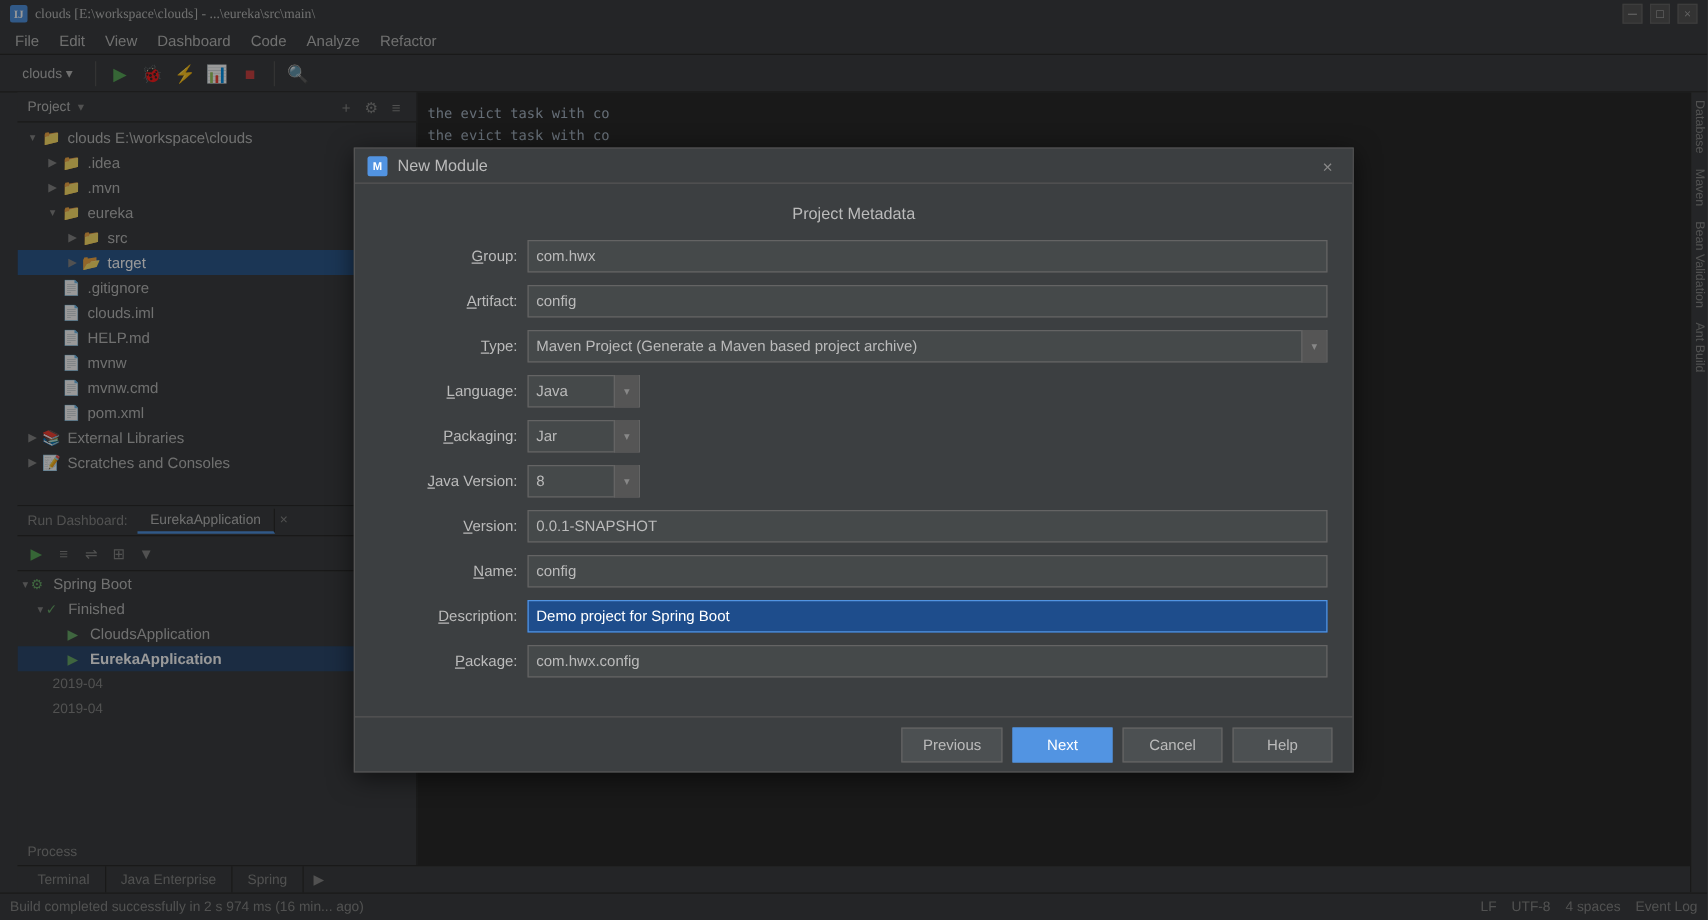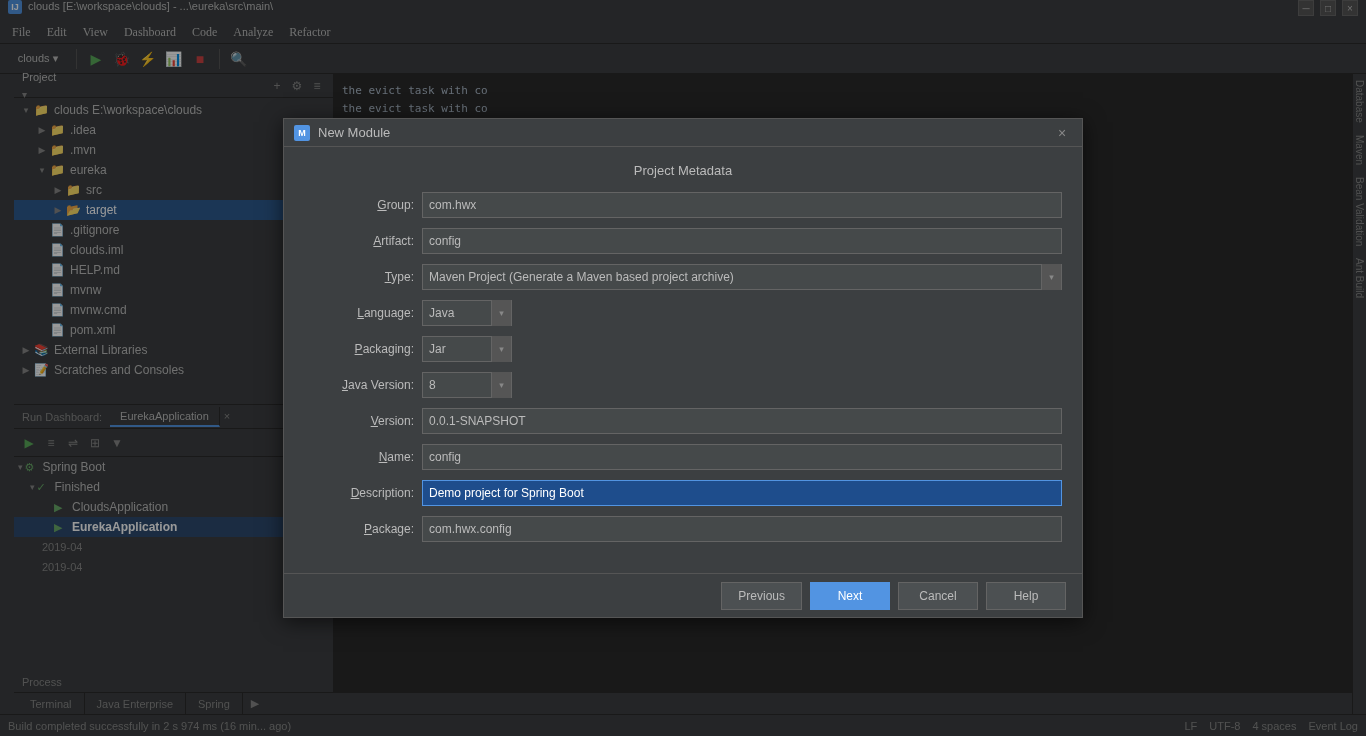--- a/index.html
+++ b/index.html
@@ -21,23 +21,25 @@
       background: #3c3f41;
     }
 
     
     .title-bar {
       position: absolute;
       top: 0; left: 0; right: 0;
       height: 22px;
       background: #3c3f41;
       display: flex;
+      align-items: center;
       padding: 0 8px;
       font-size: 11px;
       color: #bbbbbb;
+      font-family: Liberation Serif, serif;
     }
     .title-bar-icon {
       width: 14px; height: 14px;
       background: #5294e2;
       margin-right: 6px;
       border-radius: 2px;
       display: flex; align-items: center; justify-content: center;
       font-size: 9px; color: white; font-weight: bold;
     }
     .window-controls {
@@ -64,21 +66,20 @@
       display: flex;
       align-items: center;
       padding: 0 4px;
       border-bottom: 1px solid #2b2b2b;
       font-size: 12px;
       color: #bbbbbb;
     }
     .menu-item {
       padding: 2px 8px;
       cursor: pointer;
-      font-family: Liberation Serif, serif;
     }
 
     
     .toolbar {
       position: absolute;
       top: 44px; left: 0; right: 0;
       height: 30px;
       background: #3c3f41;
       display: flex; align-items: center;
       padding: 0 8px;
@@ -108,21 +109,21 @@
     .panel-header {
       height: 24px;
       background: #3c3f41;
       display: flex; align-items: center;
       padding: 0 8px;
       border-bottom: 1px solid #2b2b2b;
       font-size: 11px;
       color: #bbbbbb;
       justify-content: space-between;
     }
-    .panel-header-left { display: flex; gap: 6px; flex-direction: column; }
+    .panel-header-left { display: flex; gap: 6px; }
     .panel-header-icons { display: flex; gap: 4px; }
     .panel-icon-btn {
       font-size: 12px; color: #888; cursor: pointer;
       width: 16px; text-align: center;
     }
     .tree-content {
       padding: 2px 0;
       overflow: hidden;
     }
     .tree-item {

